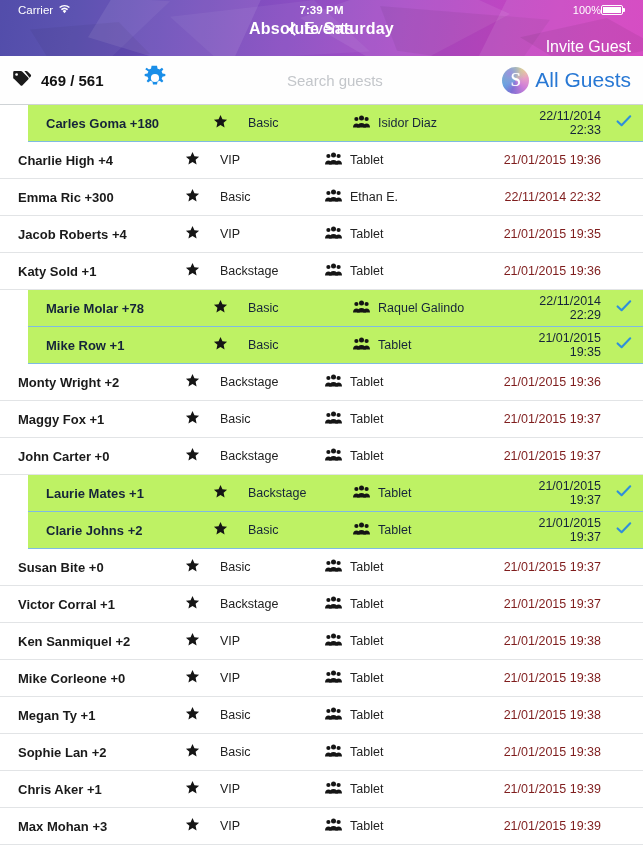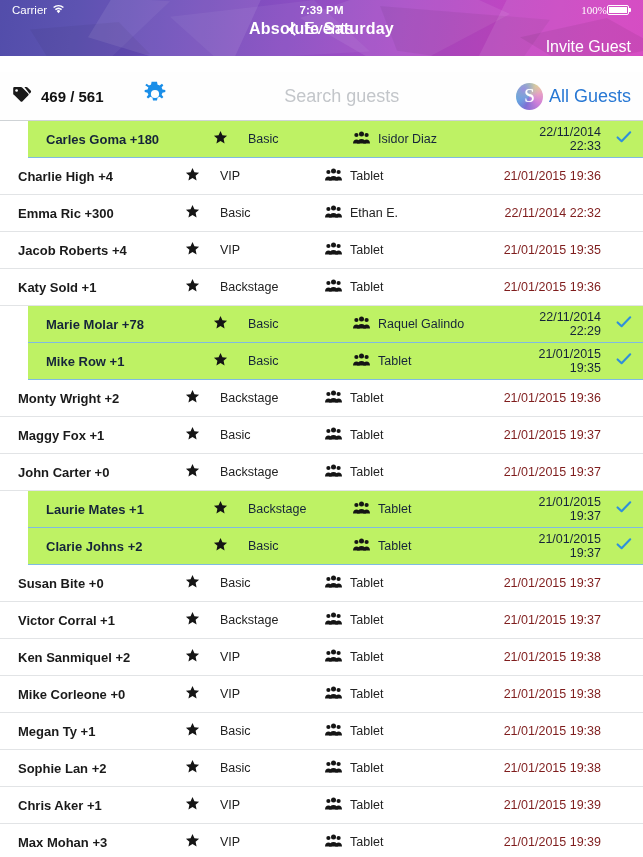--- a/index.html
+++ b/index.html
@@ -54,29 +54,29 @@
   .f8 { left:30px; top:22px; width:120px; height:42px;
         background: rgba(0,0,0,0.045);
         clip-path: polygon(0 18%, 74% 0, 100% 76%, 18% 100%); }
 
   .statusbar {
     position: relative;
     z-index: 3;
     height: 20px;
     display: flex;
     align-items: center;
-    padding: 0 12px;
+    padding: 0 18px;
     color: #ffffff;
     font-size: 11.5px;
   }
   .sb-left { display:flex; align-items:center; gap:5px; }
   .sb-center { position:absolute; left:0; right:0; text-align:center;
                font-weight:bold; font-size:11.5px; letter-spacing:0.1px; }
   .sb-right { margin-left:auto; display:flex; align-items:center; gap:0;
-              font-size:11px; position:relative; z-index:2;font-family:Liberation Serif, serif;}
+              font-size:11px; position:relative; z-index:2;}
   .batt { width:22px; height:10px; border:1px solid #fff; border-radius:2px;
           position:relative; }
   .batt::after { content:""; position:absolute; left:1px; top:1px; bottom:1px; right:1px;
                  background:#fff; }
   .batt-tip { width:2px; height:4px; background:#fff; border-radius:0 1px 1px 0; }
 
   .navbar {
     position: relative;
     z-index: 3;
     height: 36px;
@@ -103,33 +103,32 @@
   .nav-right { margin-left:auto; font-size:16px; cursor:pointer; position:relative; z-index:4;}
 
   
   .toolbar {
     height: 49px;
     display: flex;
     align-items: center;
     background: #fefefe;
     border-bottom: 1px solid #cfd3d6;
     position: relative;
-    margin-top: 16px;
   }
   .tag-group { display:flex; align-items:center; gap:9px; padding-left:12px; cursor:pointer; }
   .tag-count { font-size:15px; font-weight:bold; color:#111; }
   .gear-btn { margin-left:38px; cursor:pointer; display:flex; align-items:center;}
   .search-field {
     flex: 1;
     display:flex; align-items:center; justify-content:center;
   }
   .search-input {
     border:none; outline:none; background:transparent;
     font-family:"Liberation Sans", sans-serif;
-    font-size:18px; color:#1d4ed8;
+    font-size:15px; color:#1d4ed8;
     width: 240px; text-align:center;
   }
   .search-input::placeholder { color:#c3c6ca; }
   .allguests {
     display:flex; align-items:center; gap:6px;
     padding-right:12px; cursor:pointer;
   }
   .slogo {
     width:27px; height:27px; border-radius:50%;
     background:
@@ -140,21 +139,21 @@
     position:relative;
     display:flex; align-items:center; justify-content:center;
     overflow:hidden;
   }
   .slogo span {
     font-family:"Liberation Serif", serif;
     font-size:19px; color:#ffffff; line-height:1;
     position:relative; top:-1px;
     text-shadow: 0 0 1px rgba(255,255,255,0.6);
   }
-  .allguests-label { color:#2878d4; font-size:18px; }
+  .allguests-label { color:#2878d4; font-size:21px; }
 
   
   .list { background:#fff; }
   .row {
     display:flex; align-items:center;
     height:37px;
     border-bottom:1px solid #e2e4e6;
     background:#ffffff;
     cursor:pointer;
   }

